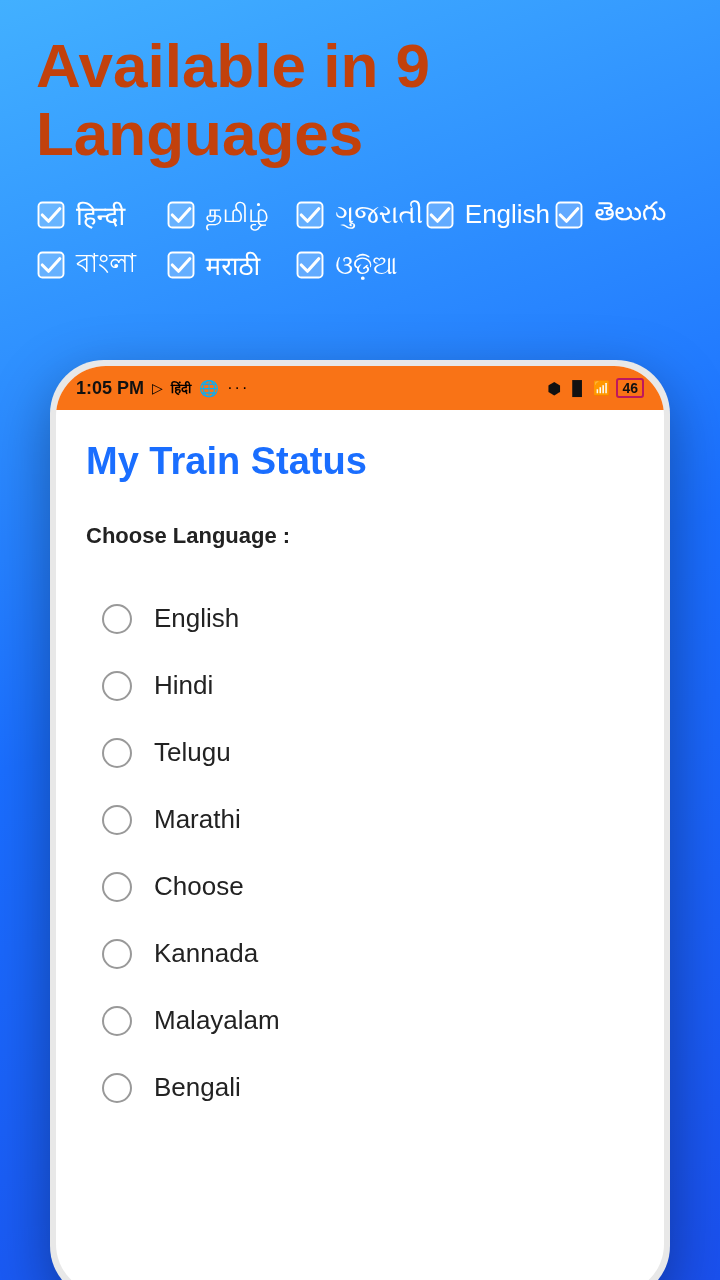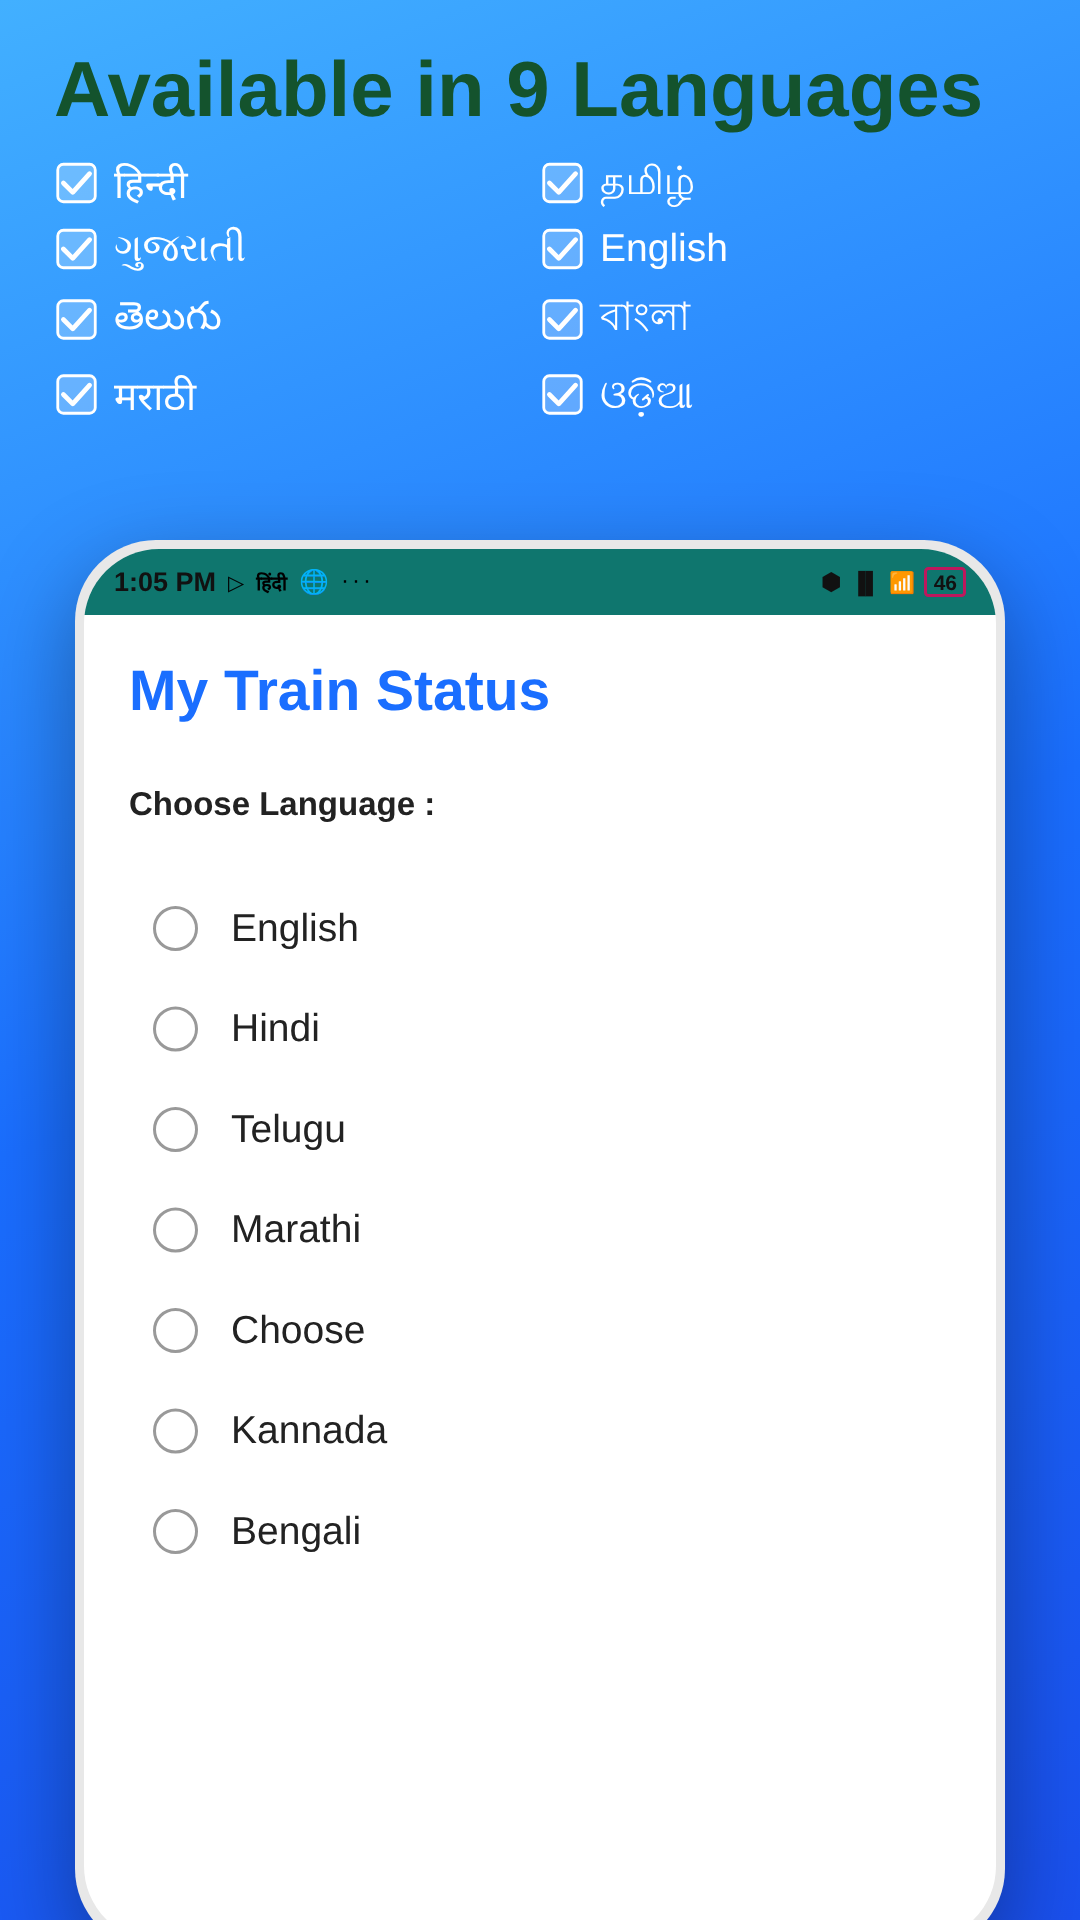--- a/index.html
+++ b/index.html
@@ -12,30 +12,30 @@
       position: relative;
     }
 
     
     .top-section {
       padding: 32px 36px 24px 36px;
       color: white;
     }
 
     .main-title {
-      font-size: 52px;
+      font-size: 62px;
       font-weight: 900;
       line-height: 1.1;
-      margin-bottom: 15px;
-      color: #14532d;
+      margin-bottom: 28px;
+      color: #c2410c;
     }
 
     .languages-grid {
       display: grid;
-      grid-template-columns: repeat(2, 1fr);
+      grid-template-columns: repeat(5, 1fr);
       row-gap: 10px;
       column-gap: 0px;
     }
 
     .lang-item {
       display: flex;
       align-items: center;
       gap: 10px;
       color: white;
       font-size: 26px;
@@ -72,21 +72,21 @@
       height: 100%;
       background: #fff;
       border-radius: 50px;
       overflow: hidden;
       display: flex;
       flex-direction: column;
     }
 
     
     .status-bar {
-      background: #0f766e;
+      background: #f97316;
       padding: 8px 20px;
       display: flex;
       justify-content: space-between;
       align-items: center;
       min-height: 44px;
     }
 
     .status-time {
       font-size: 18px;
       font-weight: 600;
@@ -278,20 +278,24 @@
           <div class="language-option">
             <div class="radio-circle"></div>
             <span class="lang-name">Choose</span>
           </div>
 
           <div class="language-option">
             <div class="radio-circle"></div>
             <span class="lang-name">Kannada</span>
           </div>
 
+          <div class="language-option">
+            <div class="radio-circle"></div>
+            <span class="lang-name">Malayalam</span>
+          </div>
 
           <div class="language-option">
             <div class="radio-circle"></div>
             <span class="lang-name">Bengali</span>
           </div>
 
         </div>
       </div>
 
     </div>

